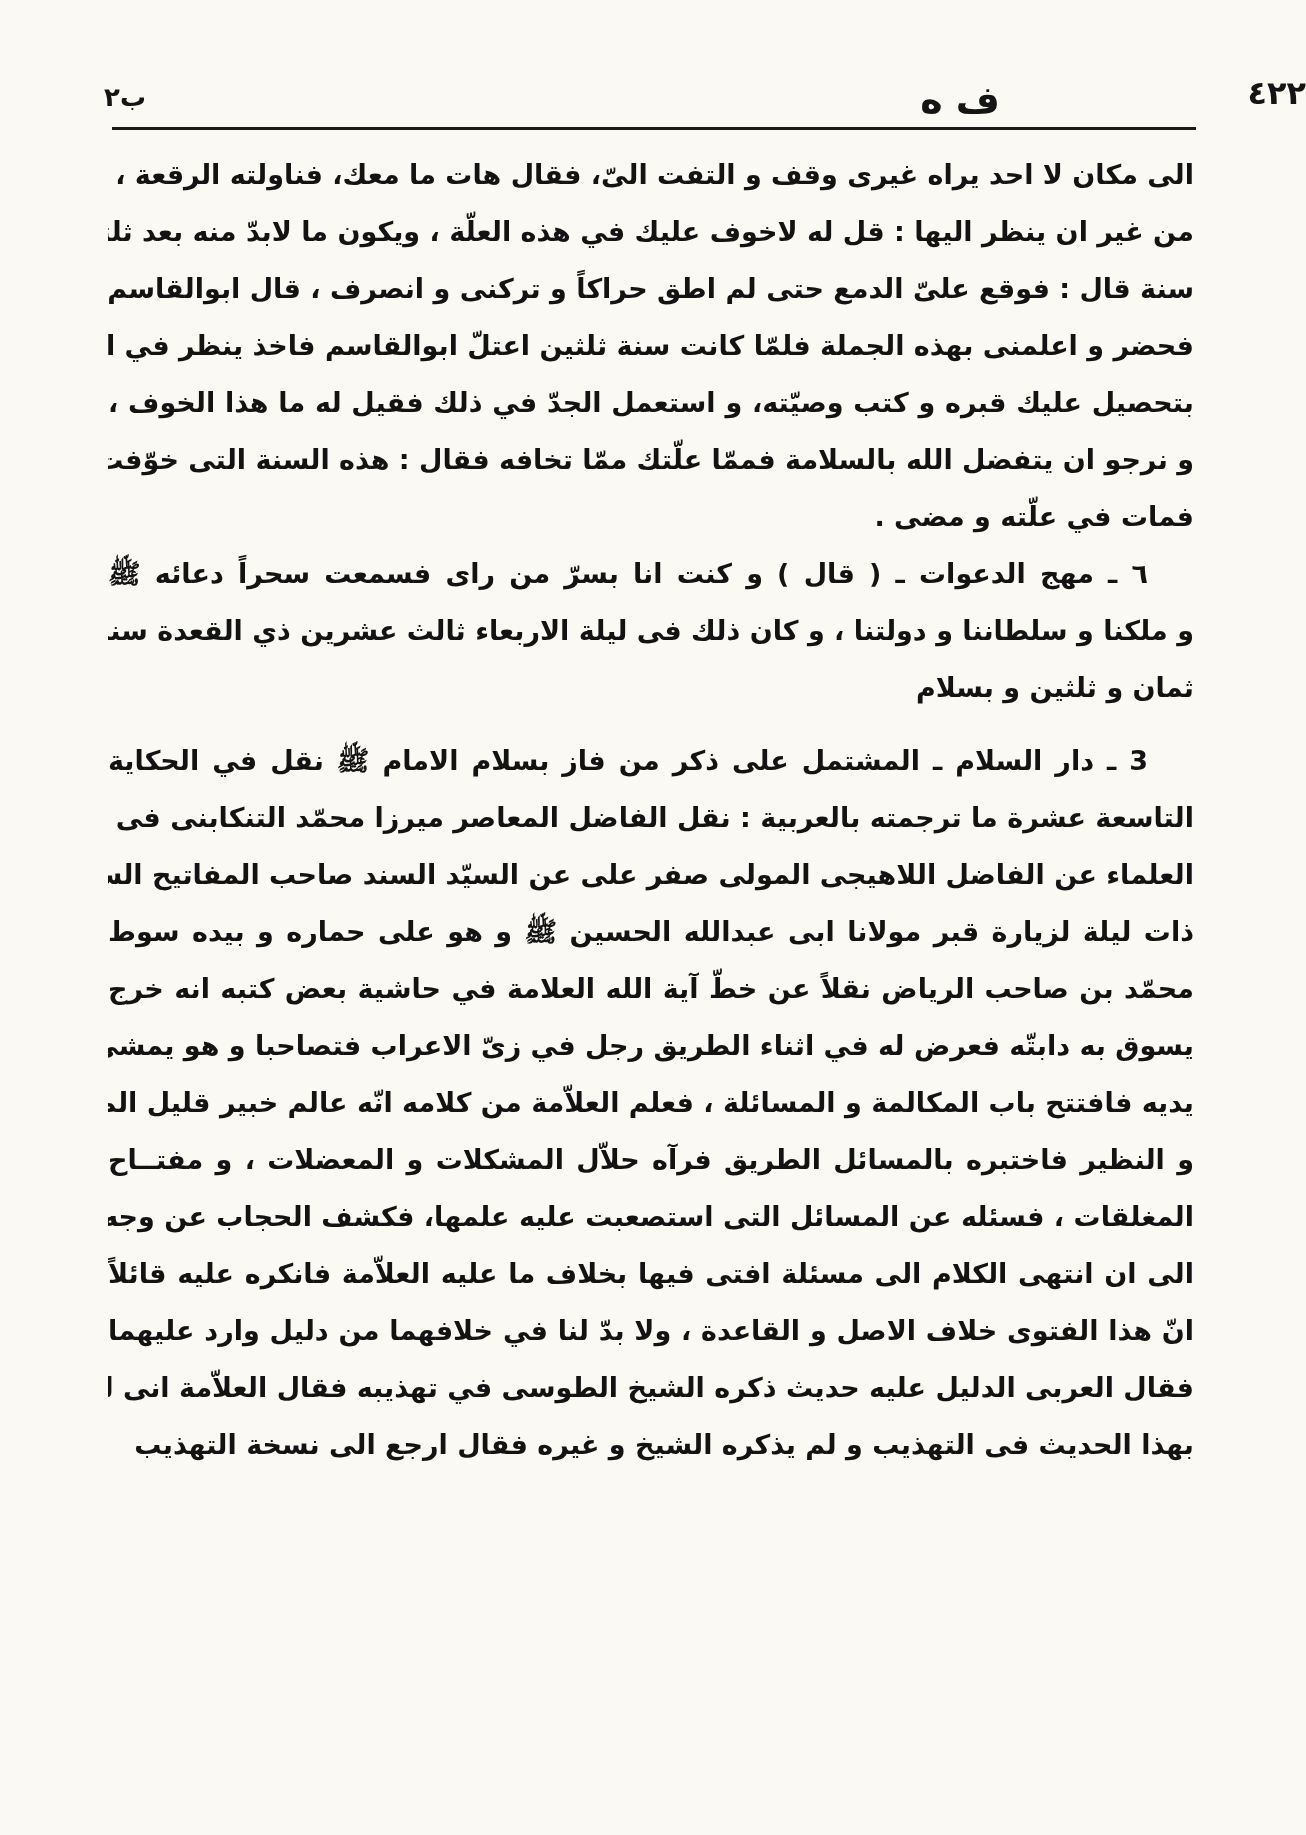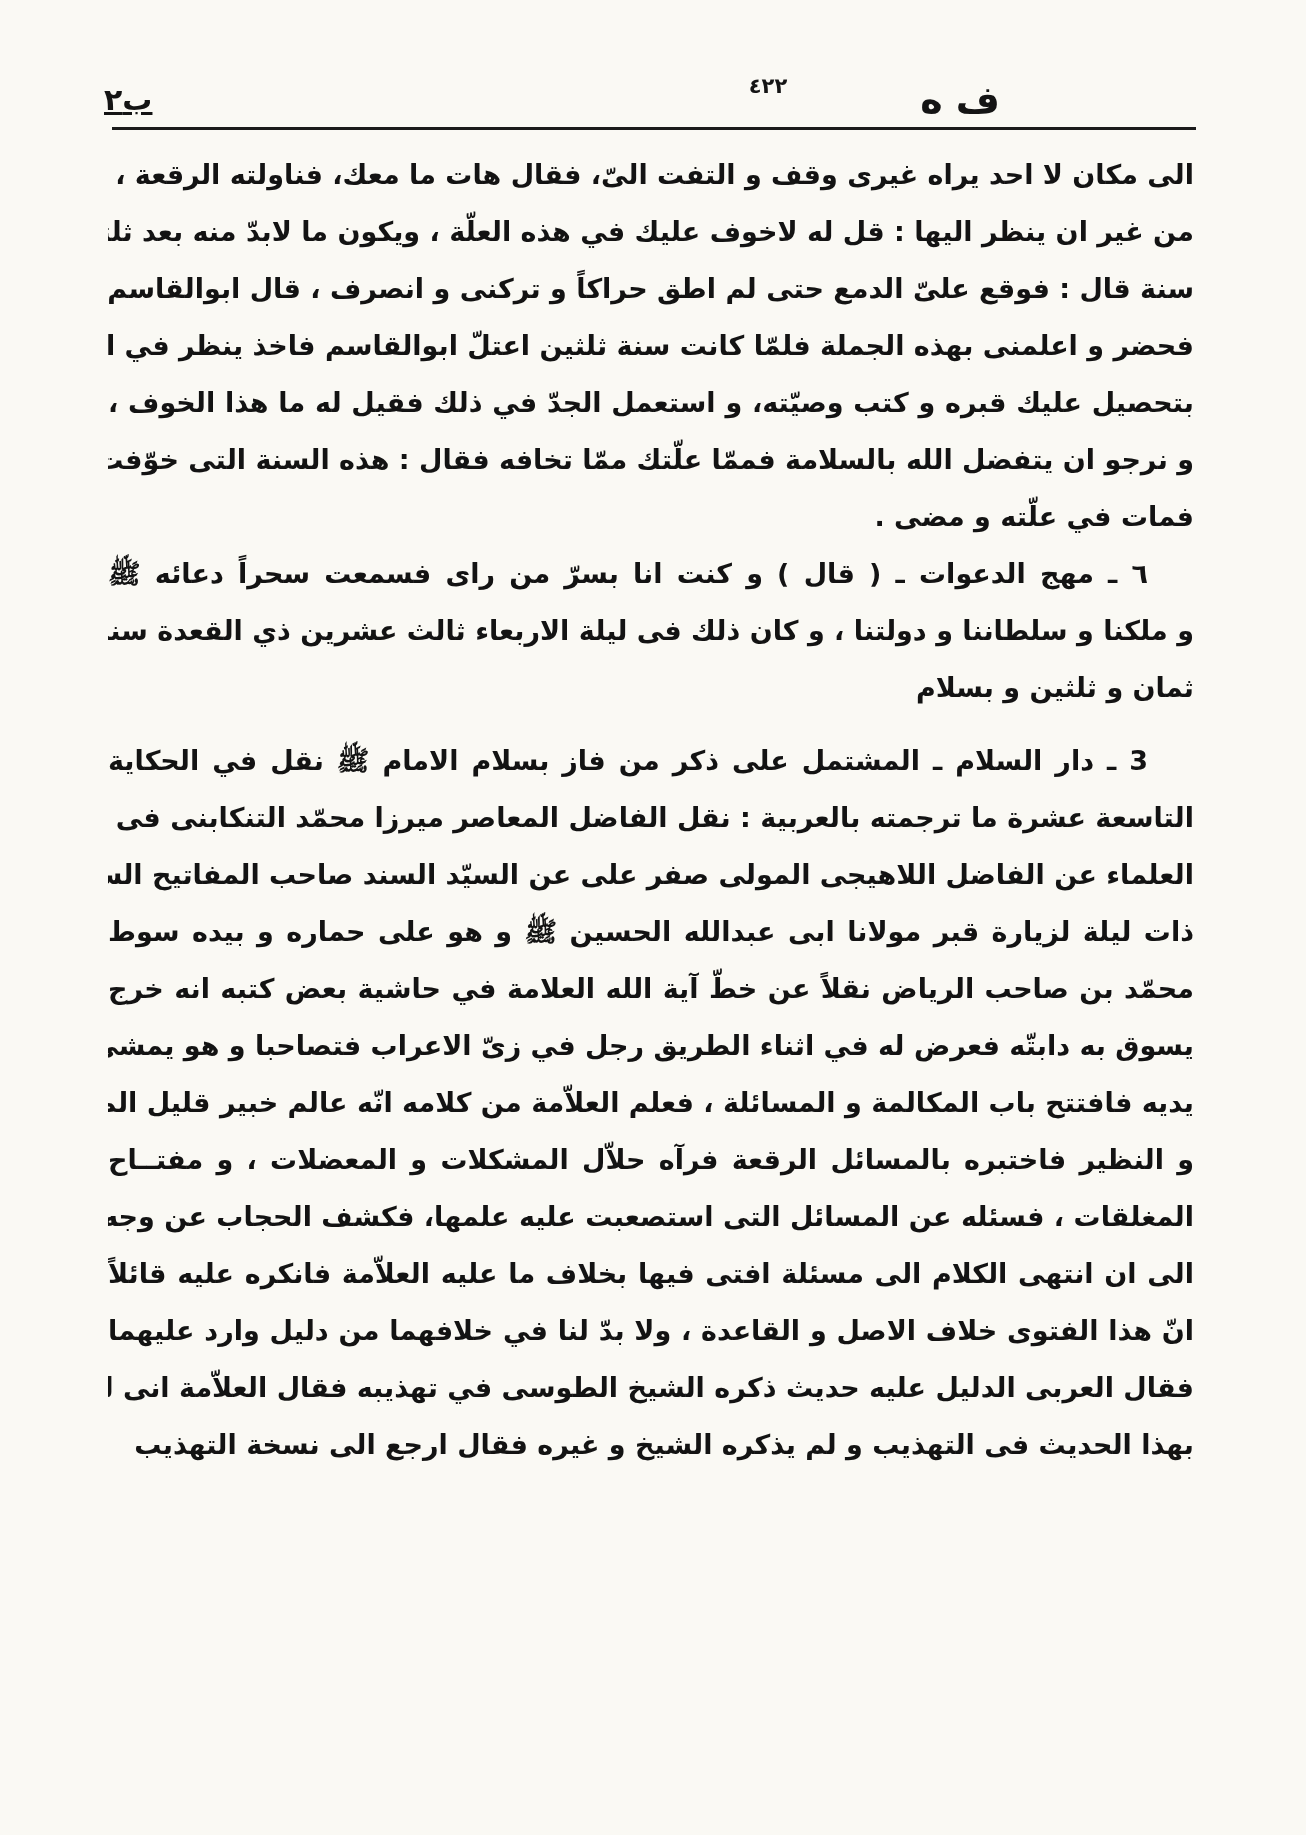--- a/index.html
+++ b/index.html
@@ -26,29 +26,27 @@
     position: absolute;
     right: 306px;
     top: 6px;
     font-size: 38px;
     letter-spacing: 10px;
   }
   .hdr-page-number {
     position: absolute;
     right: 0; left: 230px;
     top: 2px;
-    text-align: center;
-    font-size: 21px;
+    font-size: 32px;
   }
   .hdr-mark-left {
     position: absolute;
     left: 104px;
     top: 10px;
-    font-size: 30px;
-    text-decoration: underline;
+    font-size: 26px;
   }
   .hdr-rule {
     position: absolute;
     top: 127px;
     left: 112px;
     right: 110px;
     height: 0;
     border-top: 3px solid #1b1b1b;
   }
   
@@ -105,21 +103,21 @@
     <div class="line para-start">٦ ـ مهج الدعوات ـ ( قال ) و كنت انا بسرّ من راى فسمعت سحراً دعائه ﷺ</div>
     <div class="line">و ملكنا و سلطاننا و دولتنا ، و كان ذلك فى ليلة الاربعاء ثالث عشرين ذي القعدة سنة</div>
     <div class="line short">ثمان و ثلثين و بسلام</div>
     <div class="line para-start gap">3 ـ دار السلام ـ المشتمل على ذكر من فاز بسلام الامام ﷺ نقل في الحكاية</div>
     <div class="line">التاسعة عشرة ما ترجمته بالعربية : نقل الفاضل المعاصر ميرزا محمّد التنكابنى فى قصص</div>
     <div class="line">العلماء عن الفاضل اللاهيجى المولى صفر على عن السيّد السند صاحب المفاتيح السيّد</div>
     <div class="line">ذات ليلة لزيارة قبر مولانا ابى عبدالله الحسين ﷺ و هو على حماره و بيده سوط</div>
     <div class="line">محمّد بن صاحب الرياض نقلاً عن خطّ آية الله العلامة في حاشية بعض كتبه انه خرج</div>
     <div class="line">يسوق به دابتّه فعرض له في اثناء الطريق رجل في زىّ الاعراب فتصاحبا و هو يمشى بين</div>
     <div class="line">يديه فافتتح باب المكالمة و المسائلة ، فعلم العلاّمة من كلامه انّه عالم خبير قليل المثل</div>
-    <div class="line">و النظير فاختبره بالمسائل الرقعة فرآه حلاّل المشكلات و المعضلات ، و مفتــاح</div>
+    <div class="line">و النظير فاختبره بالمسائل الطريق فرآه حلاّل المشكلات و المعضلات ، و مفتــاح</div>
     <div class="line">المغلقات ، فسئله عن المسائل التى استصعبت عليه علمها، فكشف الحجاب عن وجه جميعها</div>
     <div class="line">الى ان انتهى الكلام الى مسئلة افتى فيها بخلاف ما عليه العلاّمة فانكره عليه قائلاً</div>
     <div class="line">انّ هذا الفتوى خلاف الاصل و القاعدة ، ولا بدّ لنا في خلافهما من دليل وارد عليهما</div>
     <div class="line">فقال العربى الدليل عليه حديث ذكره الشيخ الطوسى في تهذيبه فقال العلاّمة انى لم اعهد</div>
     <div class="line short">بهذا الحديث فى التهذيب و لم يذكره الشيخ و غيره فقال ارجع الى نسخة التهذيب</div>
   </div>
 
 </div>
 
 </body></html>

